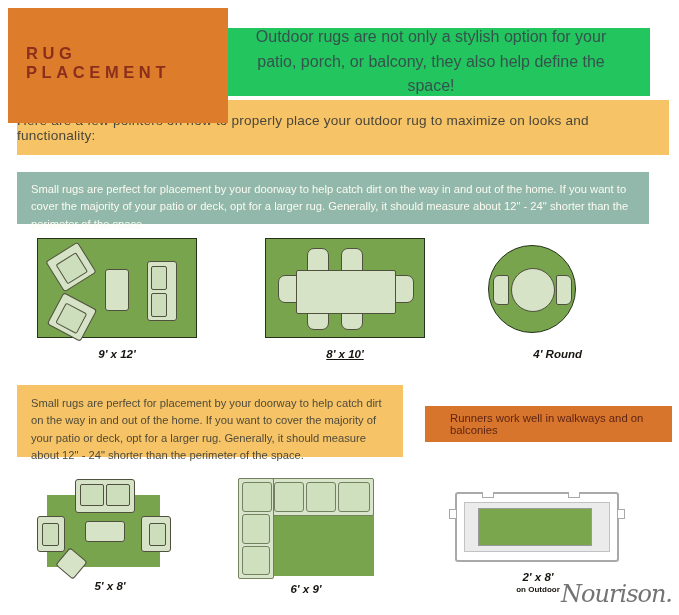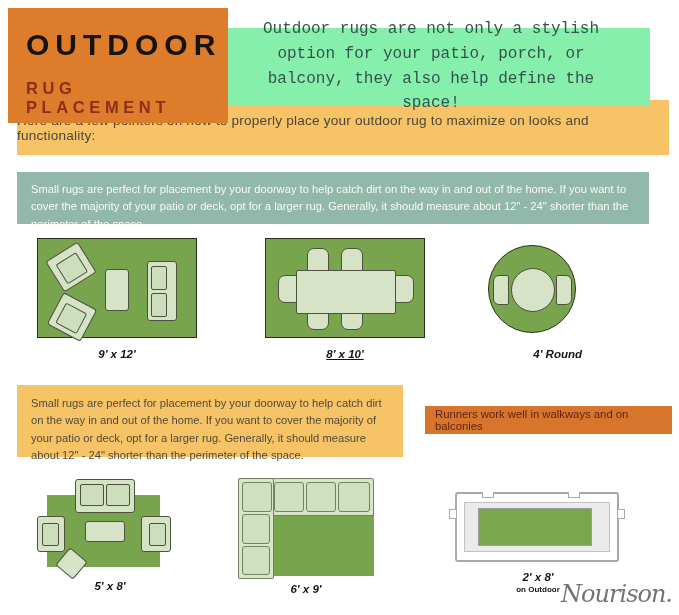--- a/index.html
+++ b/index.html
@@ -3,36 +3,36 @@
 <meta charset="utf-8">
 <style>
   html,body{margin:0;padding:0;background:#fff;}
   body{font-family:"Liberation Sans",sans-serif;}
   .canvas{position:relative;width:679px;height:615px;background:#ffffff;overflow:hidden;outline:1px solid #e2e2e2;}
 
   
   .yellow-banner{position:absolute;left:17px;top:100px;width:652px;height:55px;background:#F6C466;z-index:1;
     display:flex;align-items:center;justify-content:center;}
   .yellow-banner span{font-size:13.6px;color:#4B463A;letter-spacing:.2px;}
-  .teal-box{position:absolute;left:212px;top:28px;width:438px;height:77px;background:#86efac;z-index:2;
-    display:flex;align-items:center;justify-content:center;text-align:center;padding:0 26px;box-sizing:border-box;font-family:Liberation Mono, monospace;}
+  .teal-box{position:absolute;left:212px;top:28px;width:438px;height:68px;background:#22c55e;z-index:2;
+    display:flex;align-items:center;justify-content:center;text-align:center;padding:0 26px;box-sizing:border-box;}
   .teal-box span{font-size:16px;line-height:1.55;color:#35534D;}
   .orange-box{position:absolute;left:8px;top:8px;width:220px;height:115px;background:#DD7C2A;z-index:3;
     padding:20px 0 0 18px;box-sizing:border-box;}
   .title1{font-size:30px;font-weight:700;letter-spacing:6px;color:#151310;line-height:1.15;}
   .title2{font-size:16.5px;font-weight:600;letter-spacing:4.6px;color:#8B2E1C;margin-top:16px;}
 
   
   .tip{position:absolute;box-sizing:border-box;line-height:1.55;}
   .tip1{left:17px;top:172px;width:632px;height:52px;background:#92B7AB;color:#FBFBF1;
     font-size:11.2px;padding:9px 14px;}
   .tip2{left:17px;top:385px;width:386px;height:72px;background:#F6C466;color:#4F4A3B;
     font-size:11.2px;padding:10px 14px;}
-  .runner-note{position:absolute;left:425px;top:406px;width:247px;height:28px;background:#D8752C;
-    color:#5F2514;font-size:11.3px;display:flex;align-items:center;padding-left:10px;box-sizing:border-box;}
+  .runner-note{position:absolute;left:425px;top:406px;width:247px;height:36px;background:#D8752C;
+    color:#5F2514;font-size:11.3px;display:flex;align-items:center;padding-left:25px;box-sizing:border-box;}
 
   
   .rug{position:absolute;background:#77A44C;}
   .rug.bordered{border:1px solid #26331B;box-sizing:border-box;}
   .furn{position:absolute;background:#D6E3C7;border:1px solid #50503F;border-radius:3px;box-sizing:border-box;}
   .seat{position:absolute;background:#CCDEBB;border:1px solid #50503F;border-radius:2px;box-sizing:border-box;}
   .label{position:absolute;width:120px;text-align:center;font-size:11.5px;font-weight:700;color:#17140f;font-style:italic;}
   .sublabel{position:absolute;width:120px;text-align:center;font-size:8px;font-weight:600;color:#17140f;}
 
   
@@ -56,21 +56,20 @@
 
 <div class="canvas">
 
   <div class="yellow-banner">
     <span>Here are a few pointers on how to properly place your outdoor rug to maximize on looks and functionality:</span>
   </div>
   <div class="teal-box">
     <span>Outdoor rugs are not only a stylish option for your patio, porch, or balcony, they also help define the space!</span>
   </div>
   <div class="orange-box">
-    <div class="title1">OUTDOOR</div>
     <div class="title2">RUG PLACEMENT</div>
   </div>
 
   <div class="tip tip1">Small rugs are perfect for placement by your doorway to help catch dirt on the way in and out of the home. If you want to cover the majority of your patio or deck, opt for a larger rug. Generally, it should measure about 12" - 24" shorter than the perimeter of the space.</div>
 
   <div class="rug bordered" style="left:37px;top:238px;width:160px;height:100px;">
     <div class="furn" style="left:14px;top:10px;width:38px;height:36px;transform:rotate(-32deg);">
       <div class="seat" style="left:6px;top:7px;width:24px;height:23px;"></div>
     </div>
     <div class="furn" style="left:15px;top:60px;width:38px;height:36px;transform:rotate(28deg);">

